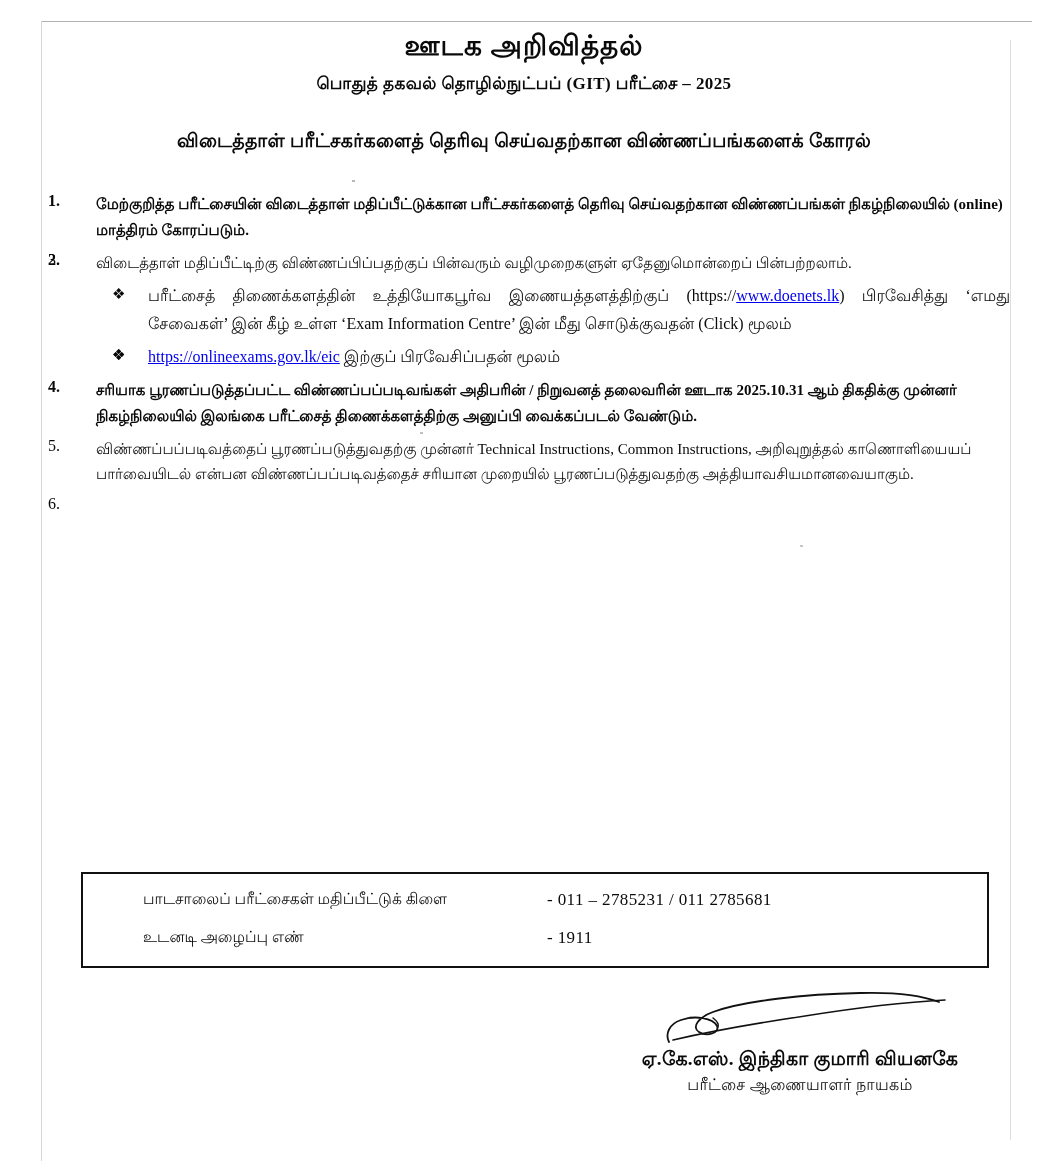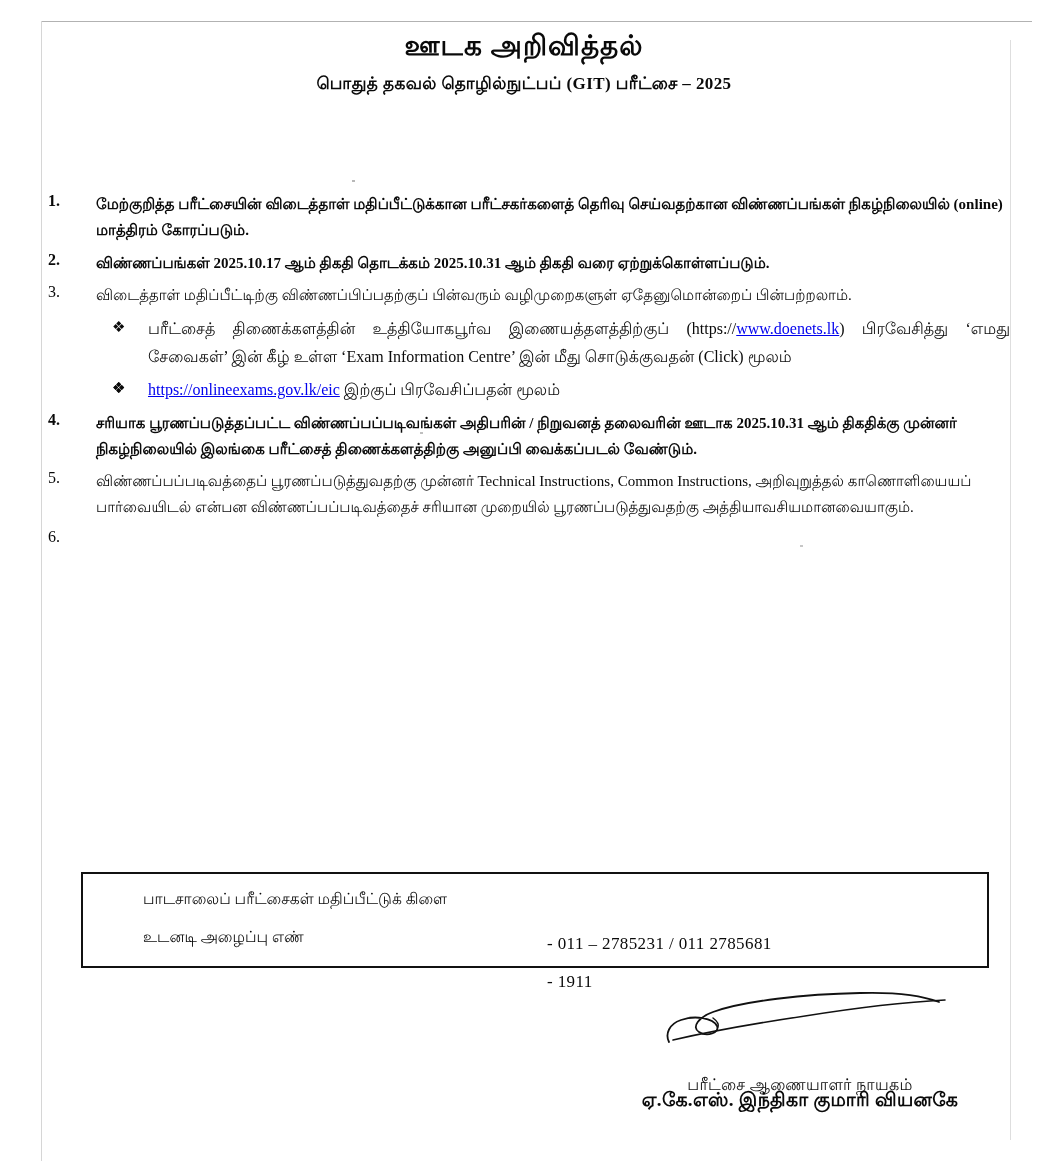--- a/index.html
+++ b/index.html
@@ -165,42 +165,40 @@
     display: inline-block;
     width: 404px;
     vertical-align: top;
     margin-left: 46px;
   }
   .contact-value {
     display: inline-block;
     font-size: 17px;
     vertical-align: top;
     letter-spacing: 0.4px;
-    margin-top: 44px;
   }
 
   
   .signature-wrap {
     position: absolute;
     left: 600px; top: 990px;
     width: 420px; height: 170px;
   }
   .signature-svg {
     position: absolute;
     left: 55px; top: 0px;
   }
   .sig-name {
     position: absolute;
     left: 0; top: 58px;
     width: 400px;
     text-align: center;
     font-size: 19px;
     font-weight: bold;
     letter-spacing: 0.3px;
-    margin-top: 41px;
   }
   .sig-role {
     position: absolute;
     left: 0; top: 86px;
     width: 400px;
     text-align: center;
     font-size: 16px;
     letter-spacing: 0.3px;
   }
 </style>
@@ -211,31 +209,31 @@
 
   <div class="scan-line-top"></div>
   <div class="scan-line-left"></div>
   <div class="scan-line-right"></div>
   <div class="scan-speck-a"></div>
   <div class="scan-speck-b"></div>
   <div class="scan-speck-c"></div>
 
   <div class="doc-title">ஊடக அறிவித்தல்</div>
   <div class="doc-subtitle">பொதுத் தகவல் தொழில்நுட்பப் (GIT) பரீட்சை – 2025</div>
+  <div class="doc-subtitle2">விடைத்தாள் பரீட்சகர்களைத் தெரிவு செய்வதற்கான விண்ணப்பங்களைக் கோரல்</div>
 
   <div class="clause-list">
 
     <div class="clause bold">
       <span class="clause-num">1.</span>
       <span class="clause-body">மேற்குறித்த பரீட்சையின் விடைத்தாள் மதிப்பீட்டுக்கான பரீட்சகர்களைத் தெரிவு செய்வதற்கான விண்ணப்பங்கள் நிகழ்நிலையில் (online) மாத்திரம் கோரப்படும்.</span>
     </div>
 
     <div class="clause bold">
       <span class="clause-num">2.</span>
-      <span class="clause-body">விண்ணப்பங்கள் 2025.10.17 ஆம் திகதி தொடக்கம் 2025.10.31 ஆம் திகதி வரை ஏற்றுக்கொள்ளப்படும்.</span>
     </div>
 
     <div class="clause reg">
       <span class="clause-num">3.</span>
       <span class="clause-body">விடைத்தாள் மதிப்பீட்டிற்கு விண்ணப்பிப்பதற்குப் பின்வரும் வழிமுறைகளுள் ஏதேனுமொன்றைப் பின்பற்றலாம்.</span>
 
       <ul class="sub-list">
 
         <li class="sub-item">
           <span class="sub-bullet">❖</span>

